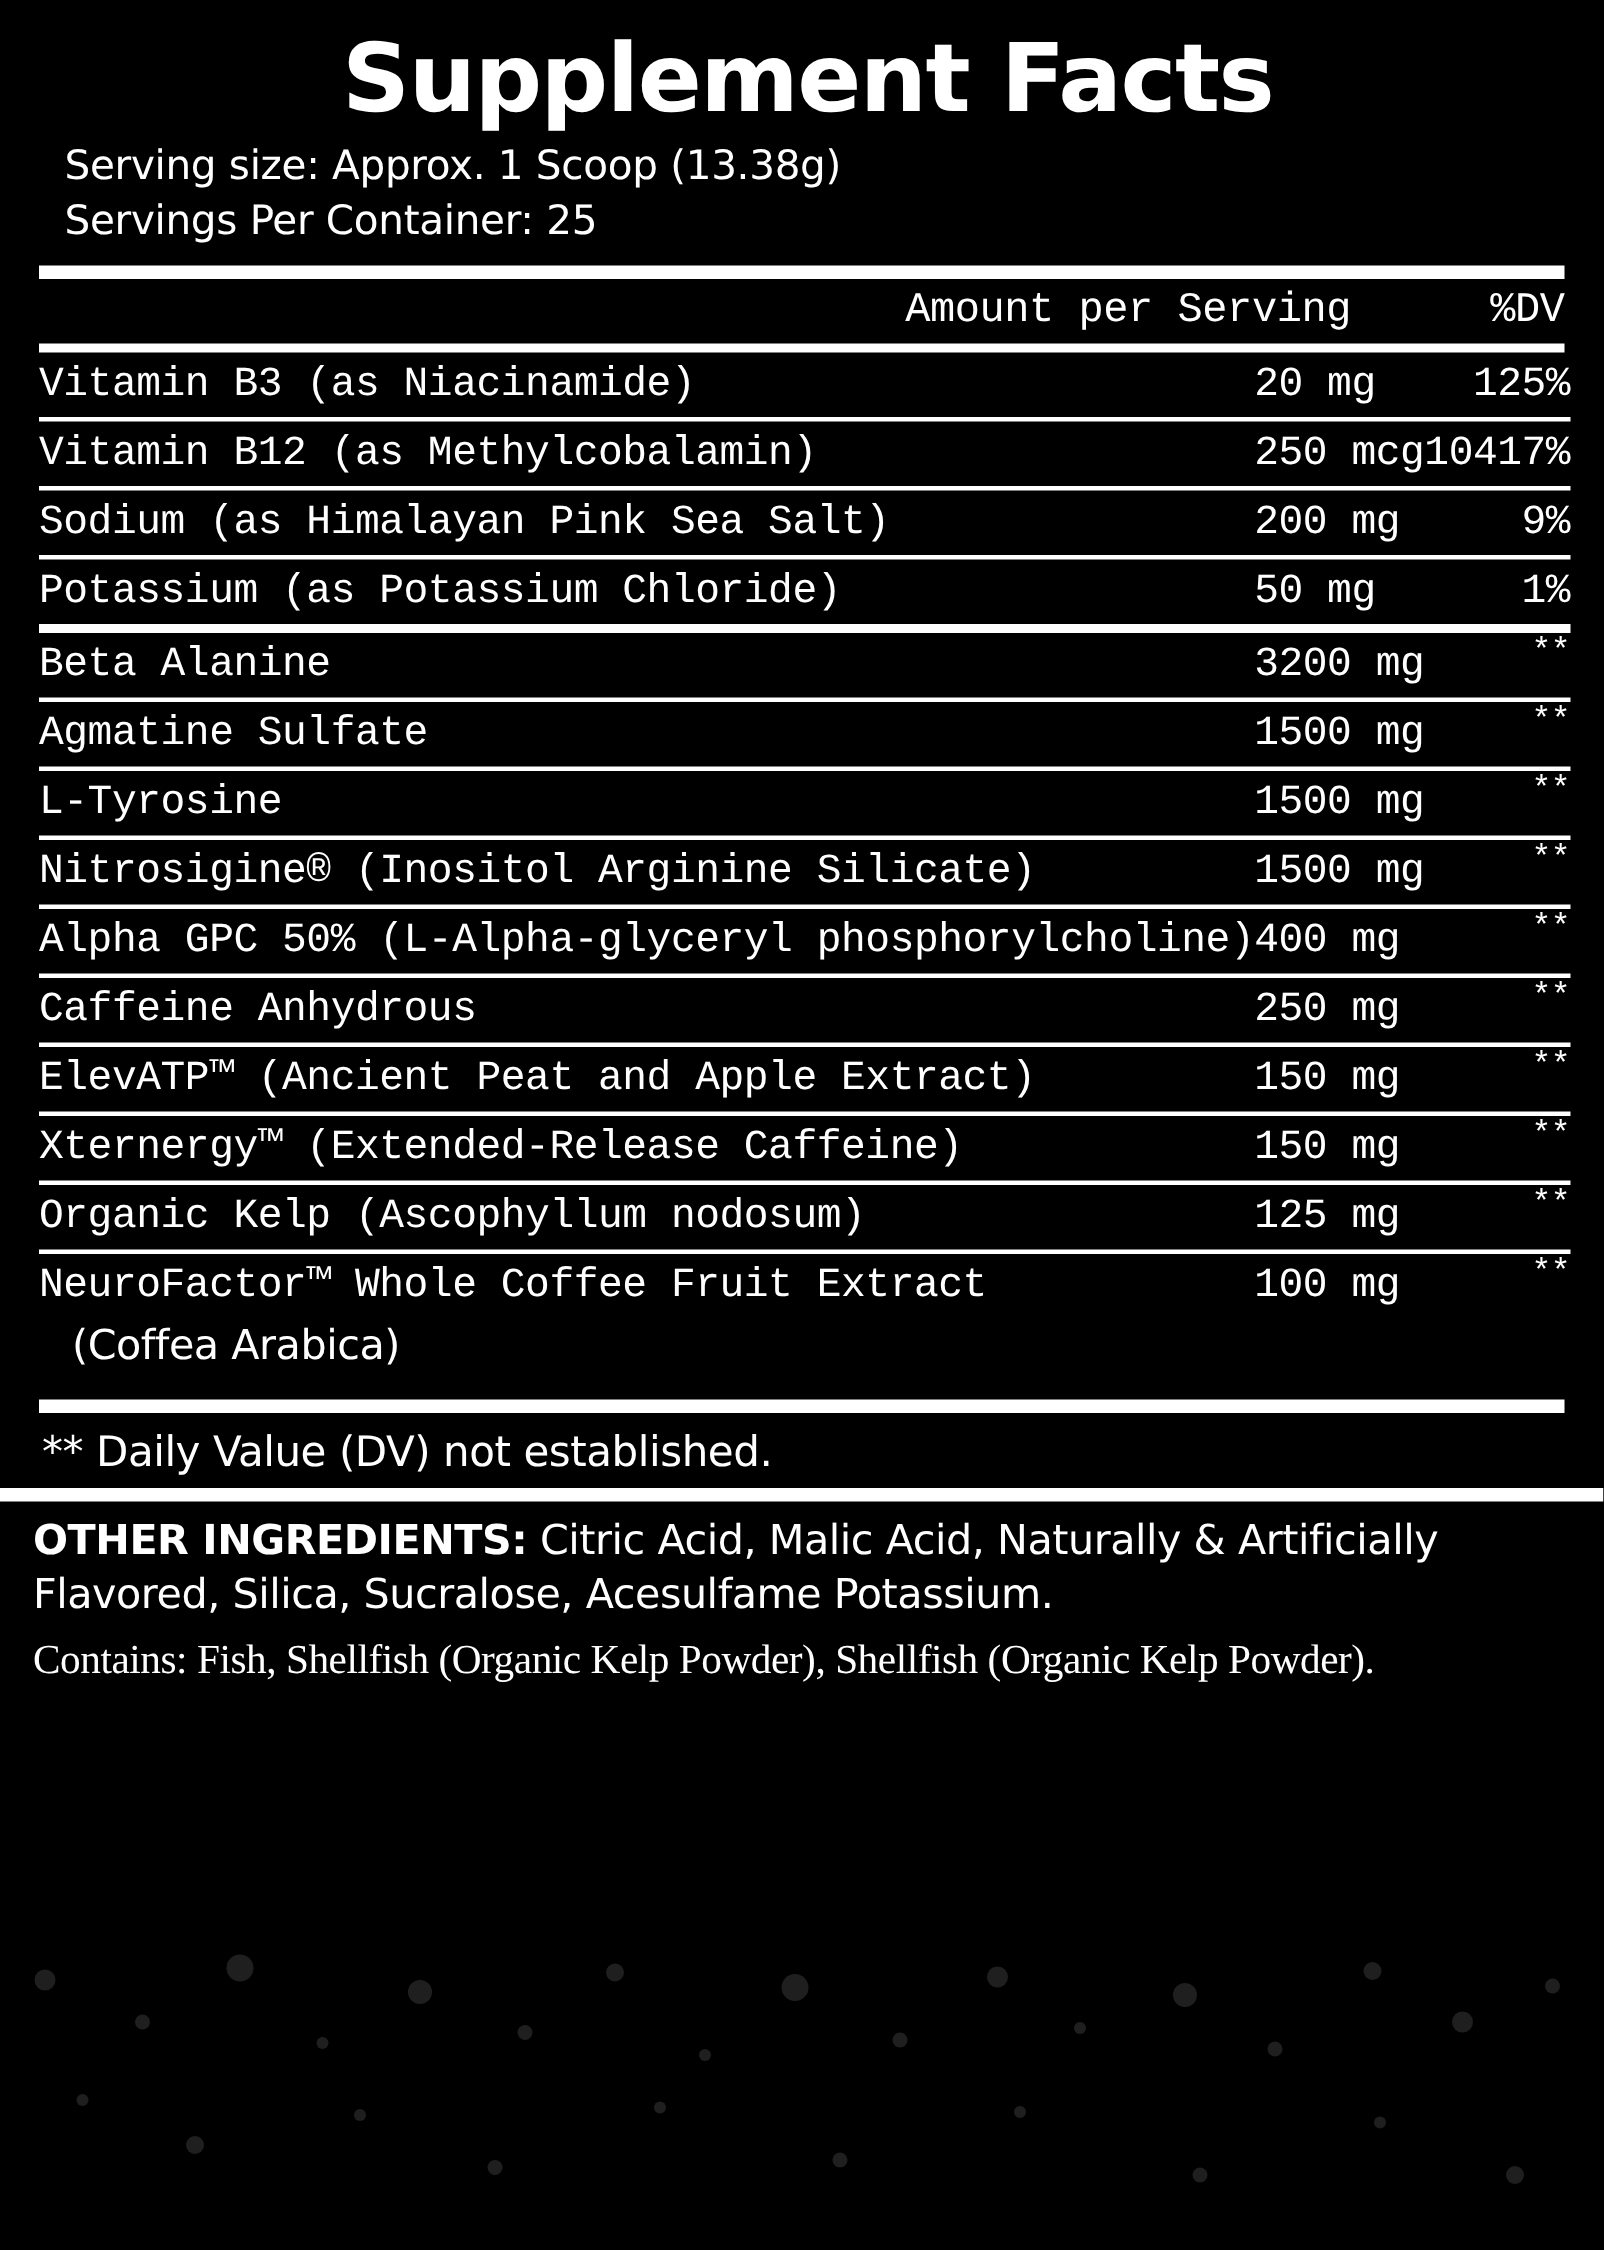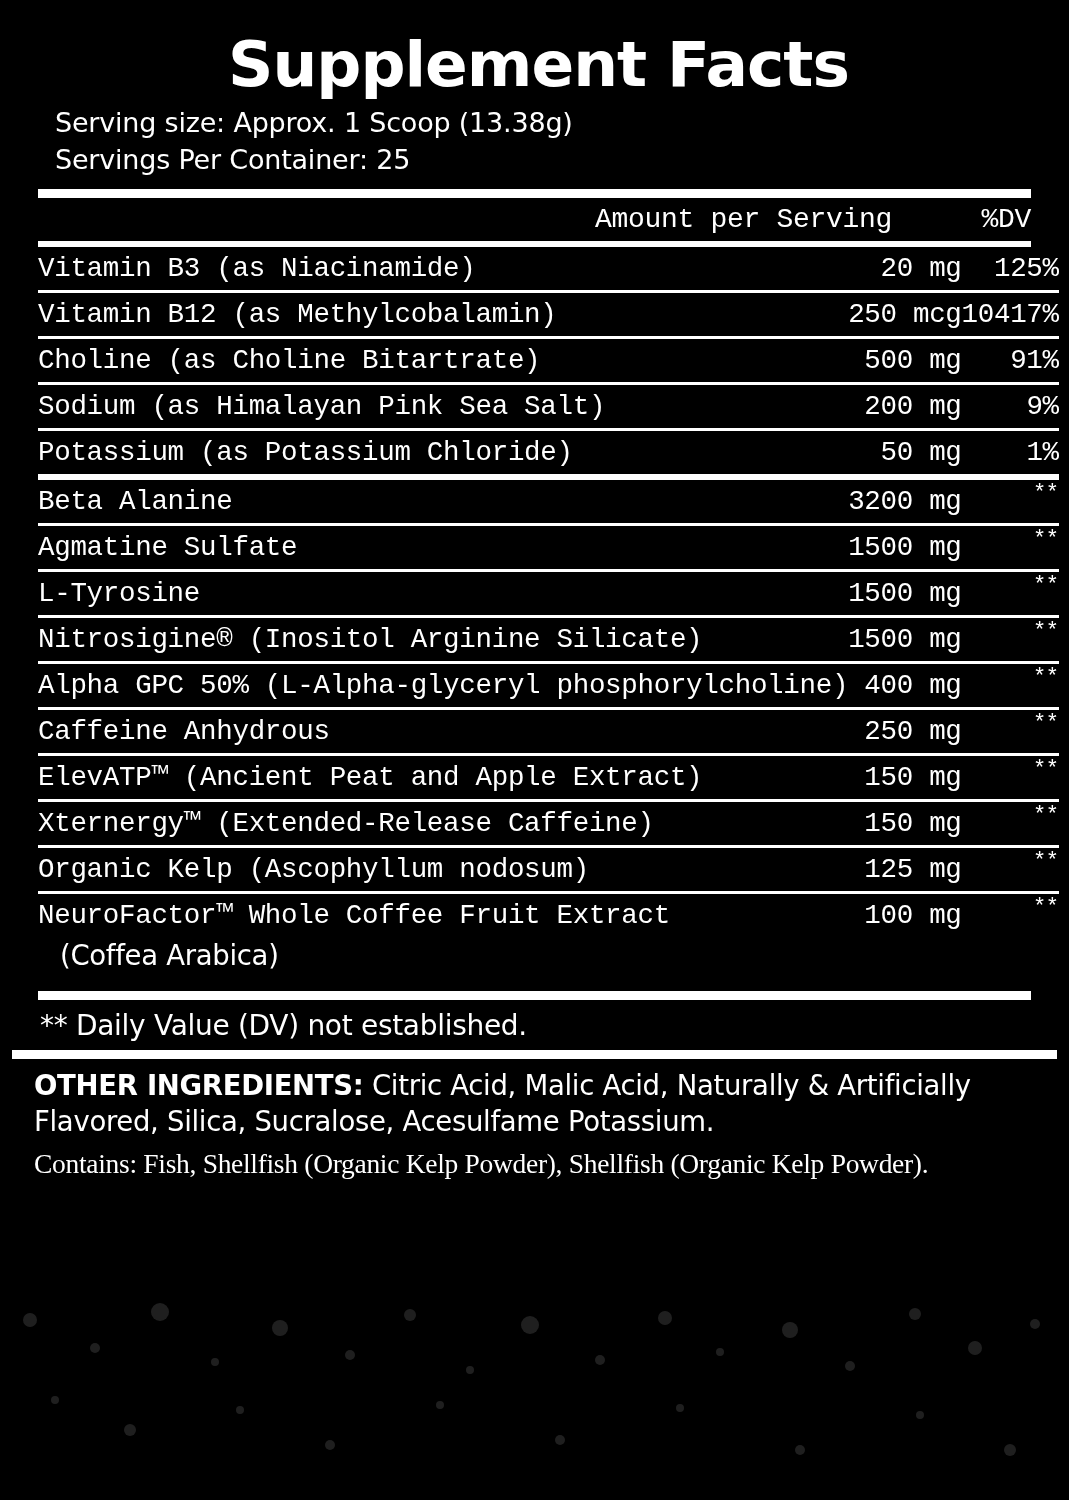--- a/index.html
+++ b/index.html
@@ -13,21 +13,21 @@
     font-family: "DejaVu Sans", sans-serif;
     color: #ffffff;
     overflow: hidden;
   }
   .panel {
     position: relative;
     width: 1069px;
     height: 1500px;
     background: #000000;
     box-sizing: border-box;
-    padding: 12px;
+    padding: 0;
   }
   .inner {
     box-sizing: border-box;
     padding: 10px 26px 0 26px;
   }
   .title {
     font-size: 63px;
     font-weight: bold;
     letter-spacing: -1px;
     line-height: 1.05;
@@ -62,21 +62,21 @@
     font-weight: normal;
   }
   .hdr td {
     text-align: right;
     font-weight: bold;
     font-size: 28px;
     padding-bottom: 7px;
     padding-top: 4px;
   }
   .col-name { text-align: left; width: 56%; white-space: nowrap; }
-  .col-amt  { text-align: right; width: 30%; white-space: nowrap; padding-right: 14px; }
+  .col-amt  { text-align: left; width: 30%; white-space: nowrap; padding-right: 14px; }
   .col-dv   { text-align: right; width: 14%; white-space: nowrap; }
   tr.row td {
     border-bottom: 3px solid #ffffff;
   }
   tr.row.noline td { border-bottom: none; }
   tr.lastvit td { border-bottom: 6px solid #ffffff; }
   .dv-star {
     font-size: 22px;
     vertical-align: super;
     line-height: 0;
@@ -145,25 +145,20 @@
       <tbody>
         <tr class="row">
           <td class="col-name">Vitamin B3 (as Niacinamide)</td>
           <td class="col-amt">20 mg</td>
           <td class="col-dv">125%</td>
         </tr>
         <tr class="row">
           <td class="col-name">Vitamin B12 (as Methylcobalamin)</td>
           <td class="col-amt">250 mcg</td>
           <td class="col-dv">10417%</td>
-        </tr>
-        <tr class="row">
-          <td class="col-name">Choline (as Choline Bitartrate)</td>
-          <td class="col-amt">500 mg</td>
-          <td class="col-dv">91%</td>
         </tr>
         <tr class="row">
           <td class="col-name">Sodium (as Himalayan Pink Sea Salt)</td>
           <td class="col-amt">200 mg</td>
           <td class="col-dv">9%</td>
         </tr>
         <tr class="row lastvit">
           <td class="col-name">Potassium (as Potassium Chloride)</td>
           <td class="col-amt">50 mg</td>
           <td class="col-dv">1%</td>

